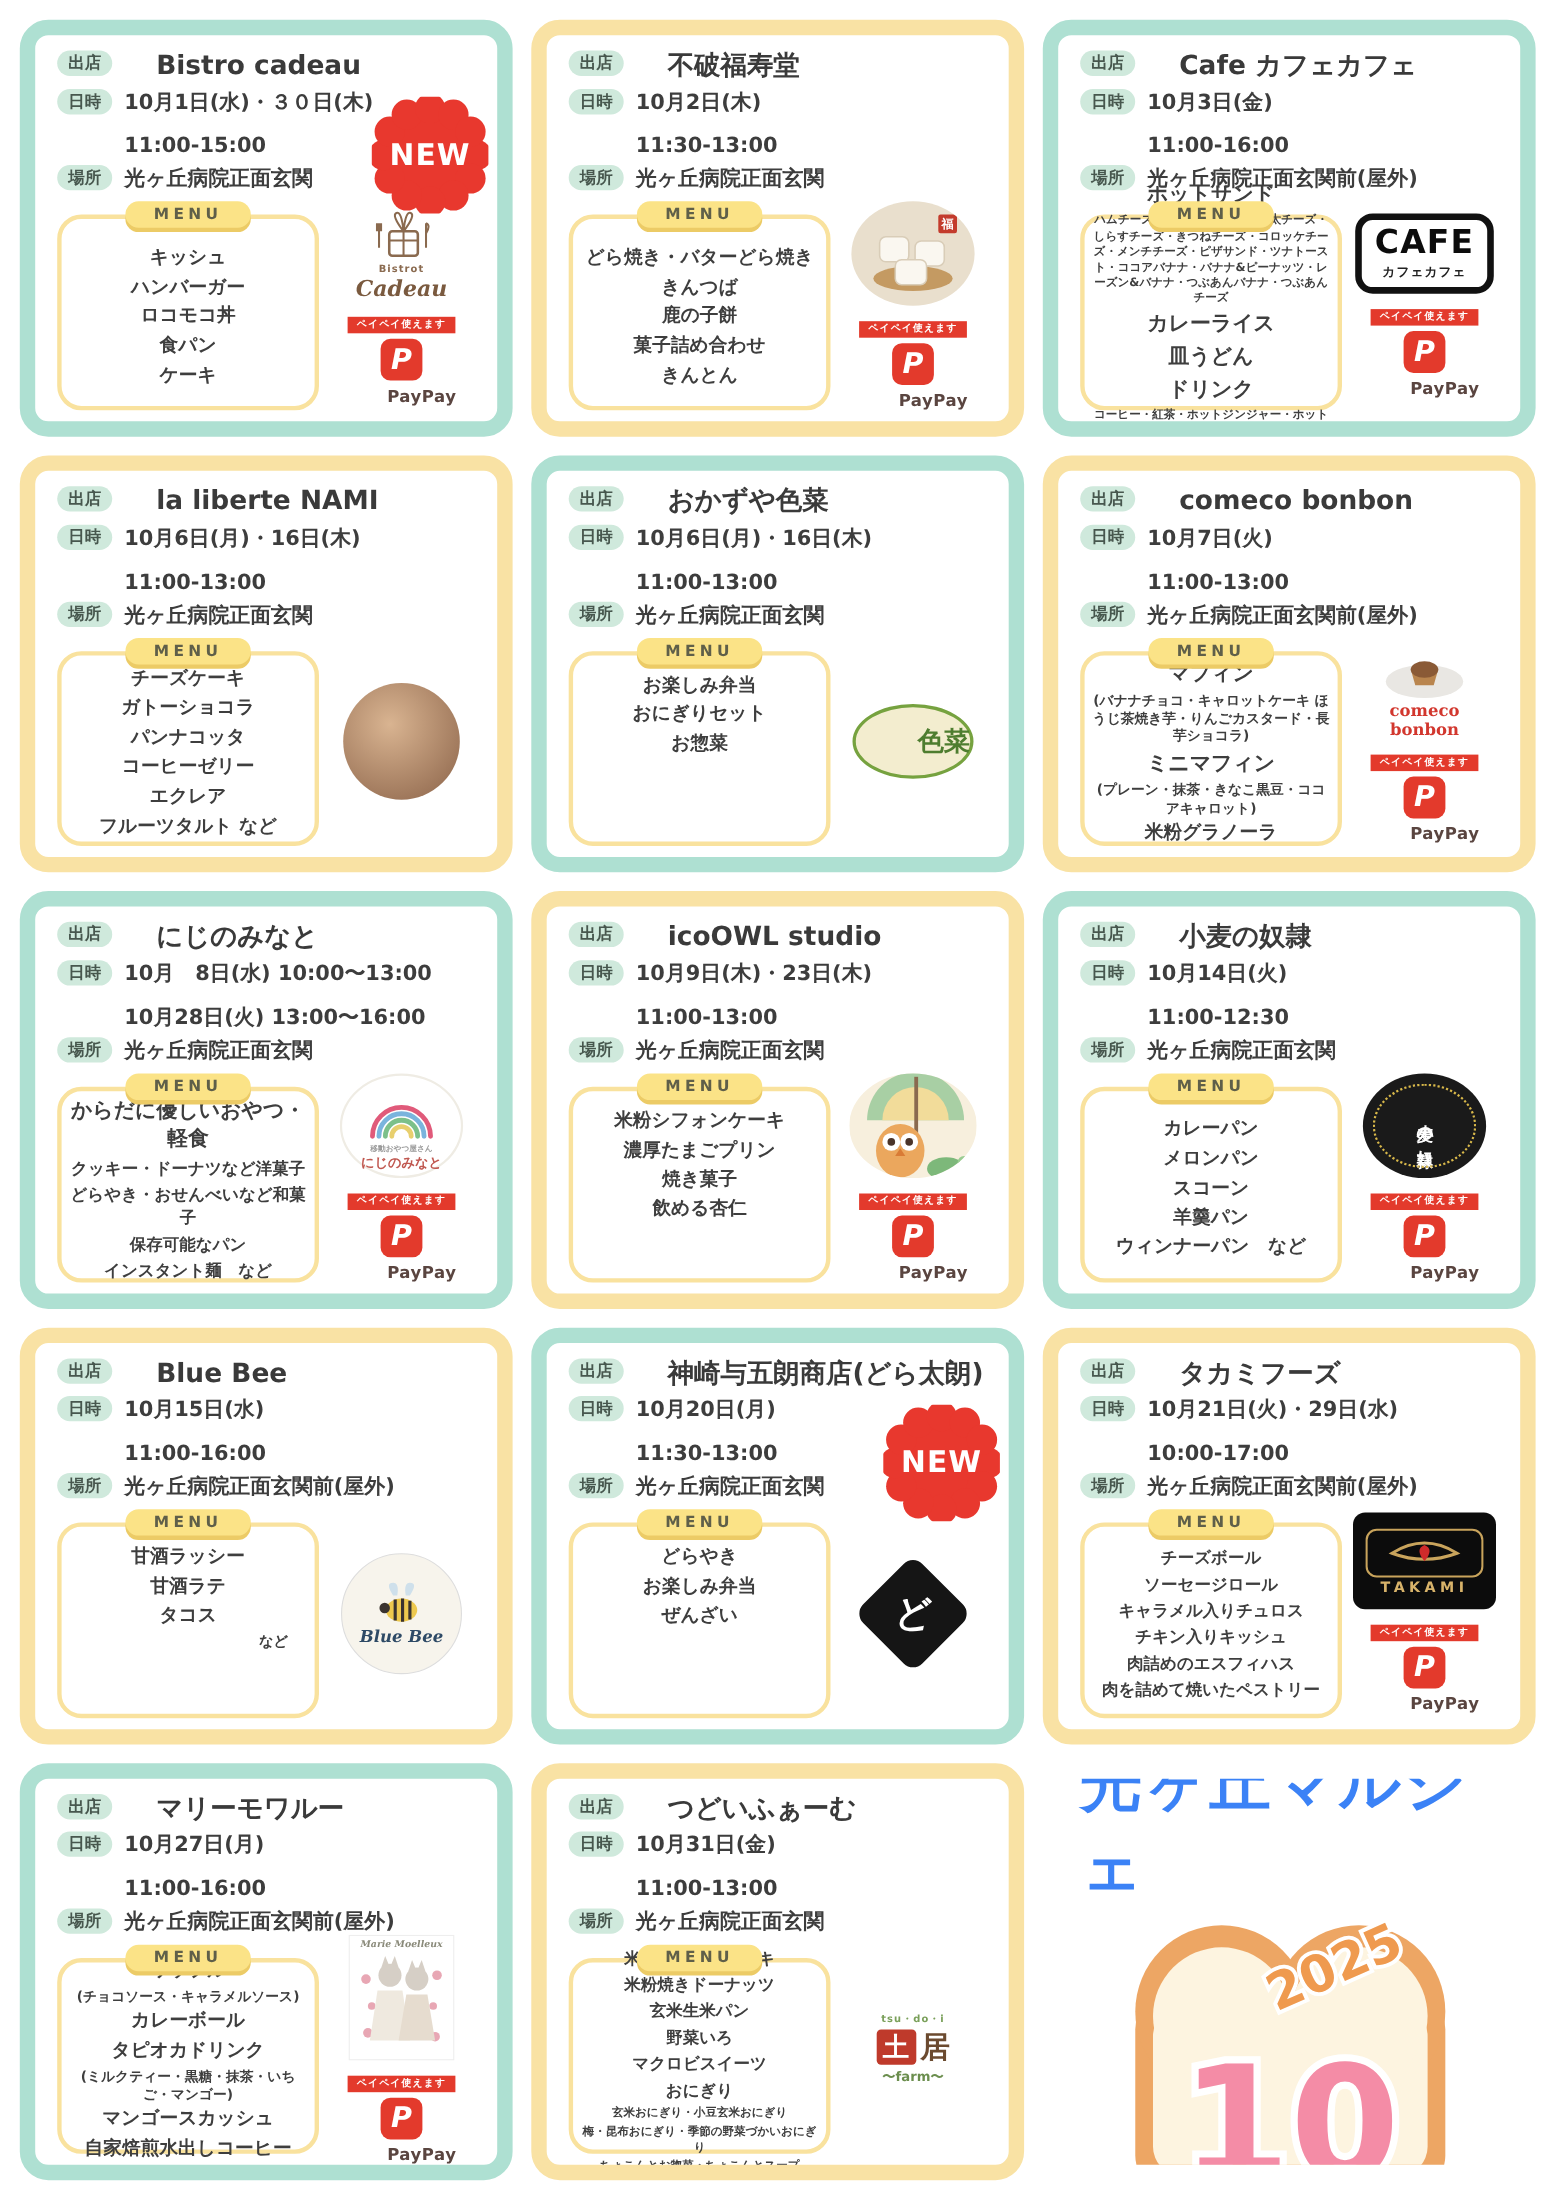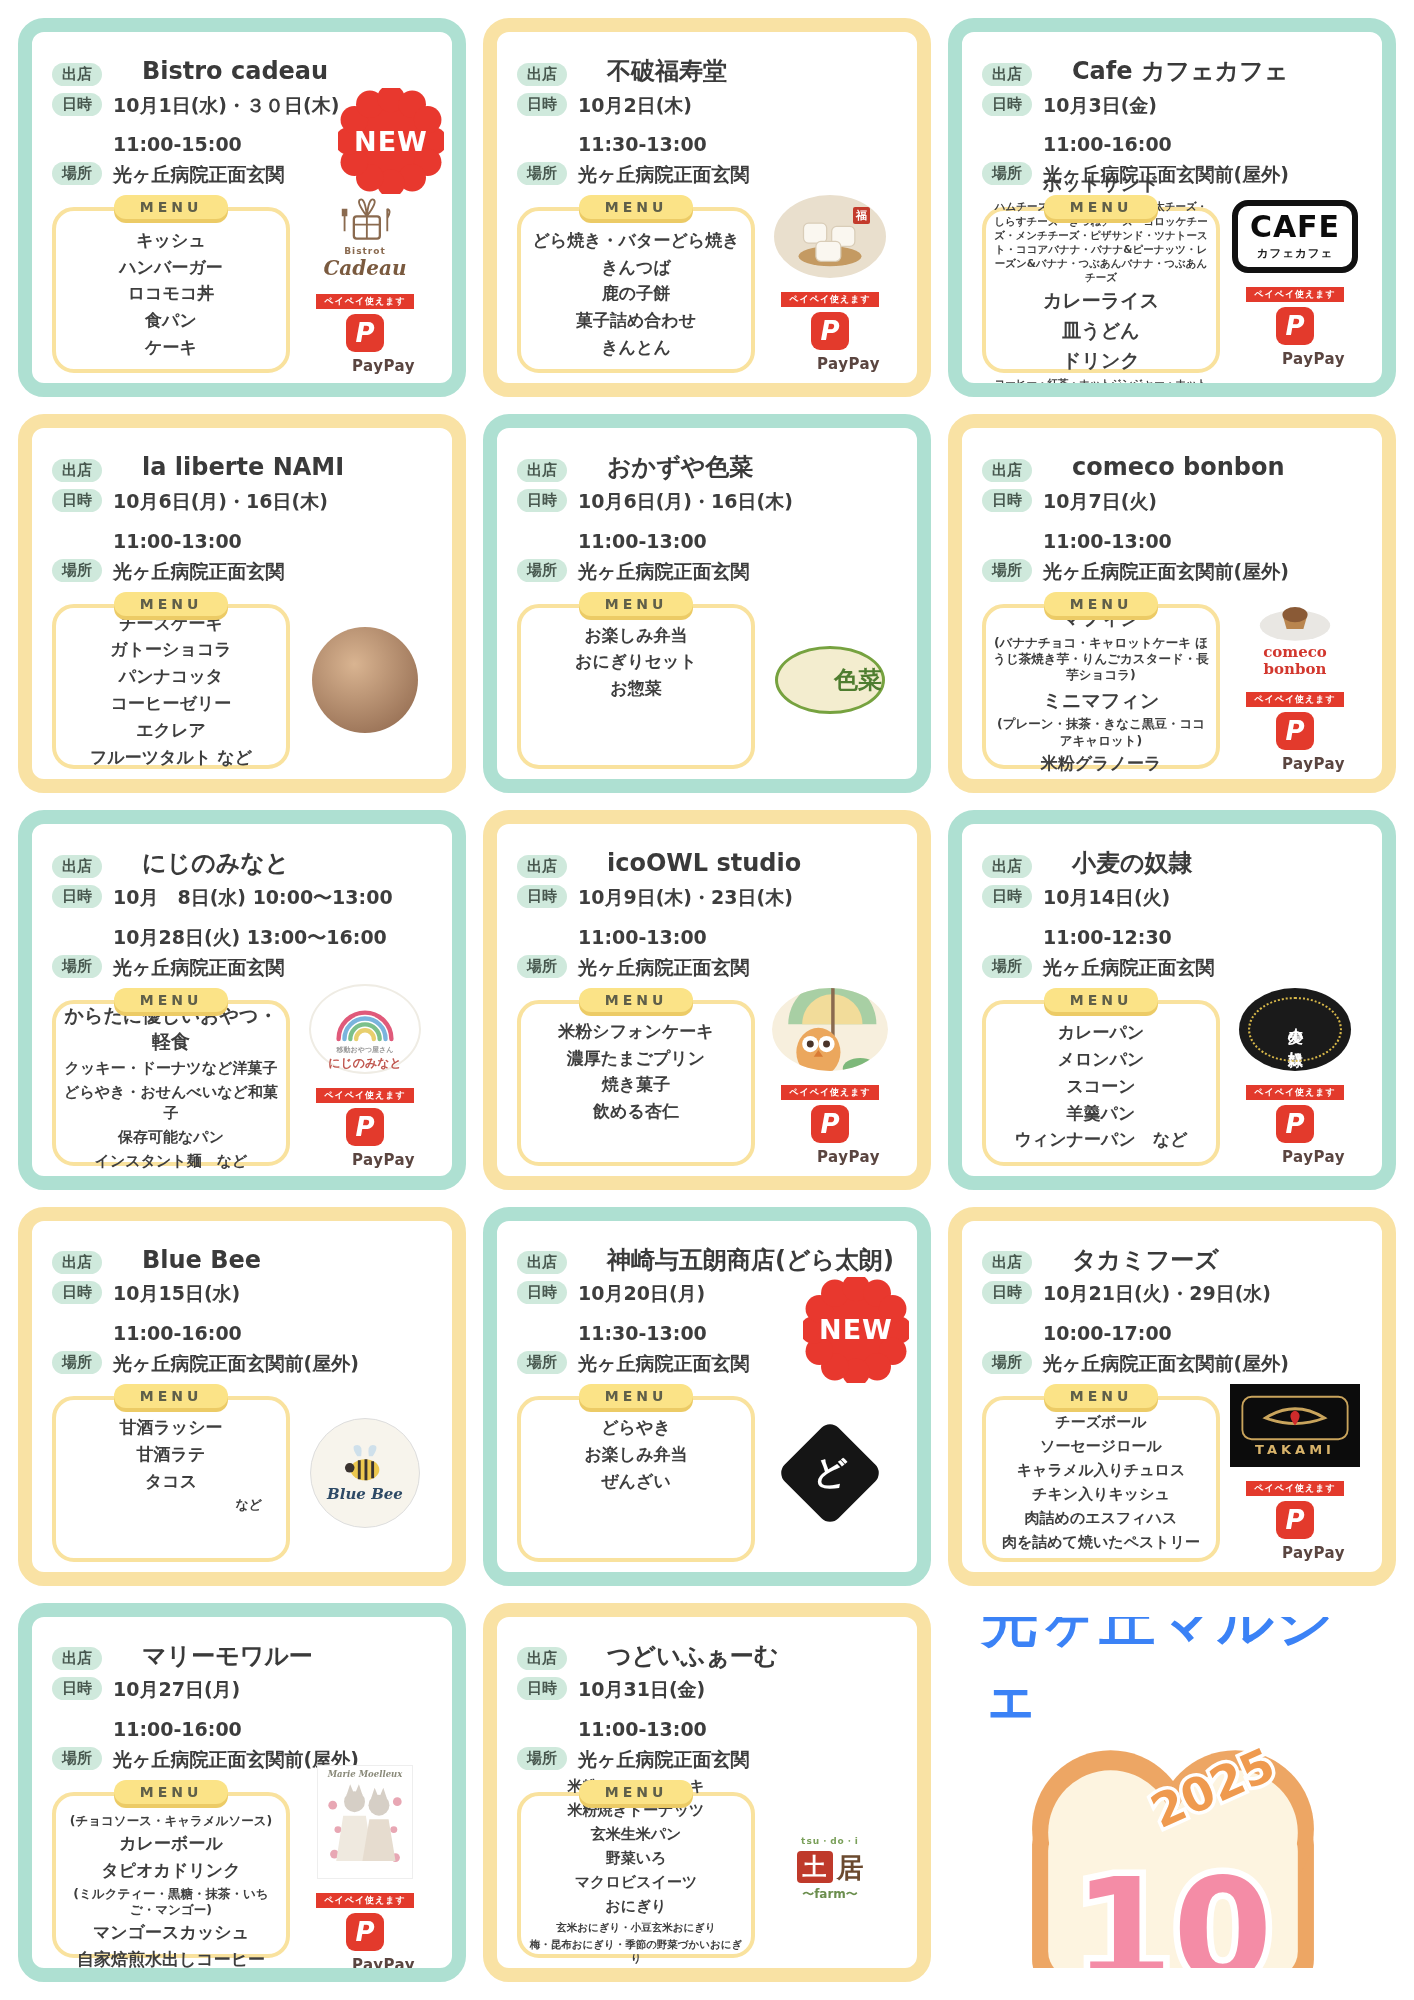--- a/index.html
+++ b/index.html
@@ -6,21 +6,21 @@
   body{font-family:"DejaVu Sans","Liberation Sans",sans-serif;font-weight:700;color:#3d3d3d;}
   #grid{width:1414px;height:2000px;box-sizing:border-box;padding:18px;display:grid;
         grid-template-columns:repeat(3,1fr);grid-template-rows:repeat(5,1fr);gap:17px;background:#fff;}
   .card{position:relative;background:#fff;border:14px solid #aee0d2;border-radius:26px;
         padding:12px 18px 10px 20px;box-sizing:border-box;overflow:hidden;
         display:flex;flex-direction:column;}
   .b-teal{border-color:#aee0d2;}
   .b-yellow{border-color:#f9e2a4;}
 
   .row{display:flex;align-items:flex-start;gap:11px;margin-top:7px;}
-  .hrow{margin-top:14px;align-items:flex-end;gap:40px;}
+  .hrow{margin-top:2px;align-items:flex-start;gap:40px;}
   .pill{background:#cfe9dc;color:#47574e;font-size:15px;font-weight:700;
         padding:4px 10px;border-radius:16px;flex:none;line-height:1;}
   .vname{font-size:24px;font-weight:800;color:#3a3a3a;white-space:nowrap;line-height:1.15;}
   .dates{display:flex;flex-direction:column;gap:19px;margin-top:2px;}
   .dline{font-size:19px;font-weight:800;white-space:nowrap;line-height:1.1;}
   .ptext{font-size:19px;font-weight:800;white-space:nowrap;margin-top:2px;line-height:1.1;}
 
   .bottom{flex:1;display:flex;gap:6px;margin-top:10px;min-height:0;}
   .menu-left{flex:1;display:flex;flex-direction:column;align-items:center;min-width:0;}
   .menu-badge{background:#fbe387;border-radius:15px;padding:5px 26px;font-size:14px;
@@ -99,21 +99,21 @@
   .lg-komugi .ln0{writing-mode:vertical-rl;color:#fff;font-size:15px;font-weight:900;letter-spacing:2px;}
 
   .lg-bluebee{width:110px;height:110px;border-radius:50%;background:#f7f4ec;border:1px solid #ddd;box-sizing:border-box;}
   .lg-bluebee .pic svg{width:58px;height:42px;}
   .lg-bluebee .ln0{font-family:"DejaVu Serif","Liberation Serif",serif;font-style:italic;
         font-size:15px;color:#2e4a66;font-weight:700;}
 
   .lg-do{background:#151515;transform:rotate(45deg);width:76px;height:76px;border-radius:12px;margin:16px;}
   .lg-do .ln0{transform:rotate(-45deg);color:#fff;font-size:34px;font-weight:900;}
 
-  .lg-takami{width:130px;height:88px;background:#0c0c0c;border-radius:0;padding:5px 4px 4px;box-sizing:border-box;}
+  .lg-takami{width:130px;height:88px;background:#0c0c0c;border-radius:11px;padding:5px 4px 4px;box-sizing:border-box;}
   .lg-takami .pic svg{width:114px;height:48px;}
   .lg-takami .ln0{color:#d8b36a;font-size:13px;letter-spacing:4px;font-weight:700;}
 
   .lg-cats{width:96px;height:120px;background:#fff;border:1px solid #eee;box-sizing:border-box;padding:3px;}
   .lg-cats .ln0{font-family:"DejaVu Serif","Liberation Serif",serif;font-style:italic;
         font-size:8.5px;color:#8a8a7a;order:-1;}
   .lg-cats .pic svg{width:84px;height:96px;}
 
   .lg-tsudoi{display:grid;grid-template-columns:auto auto;justify-content:center;
         align-items:center;column-gap:4px;row-gap:3px;}

